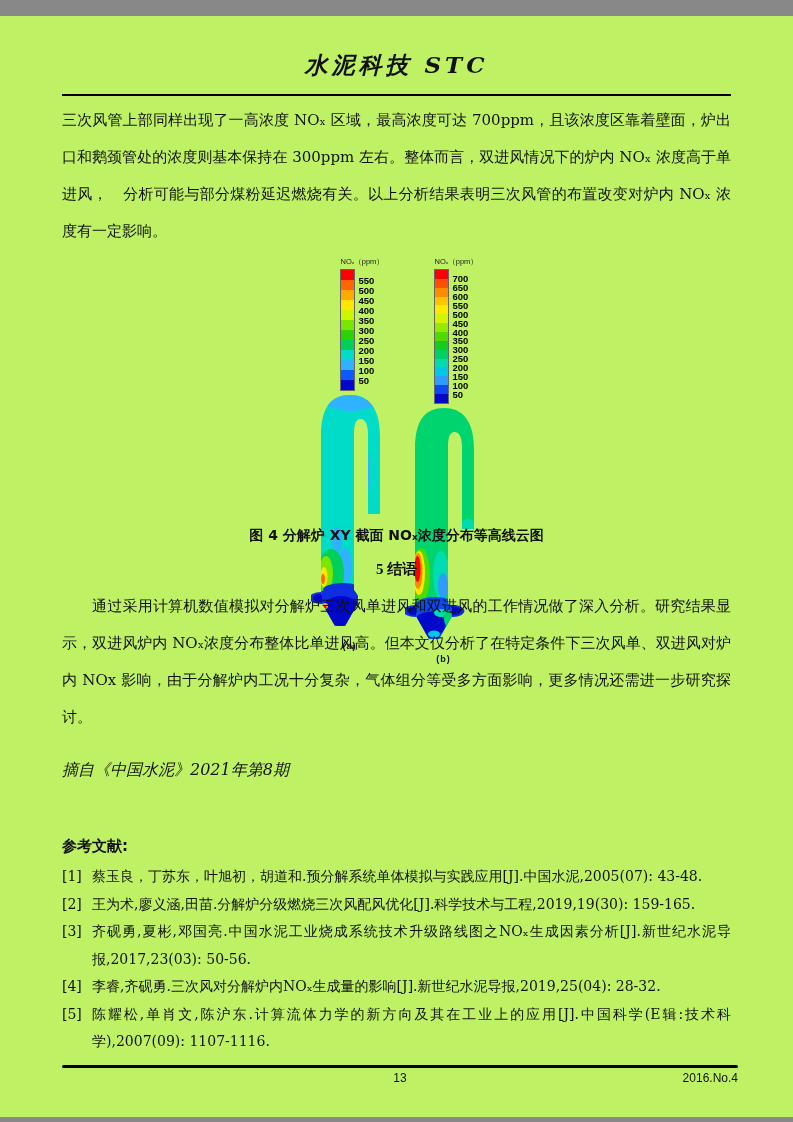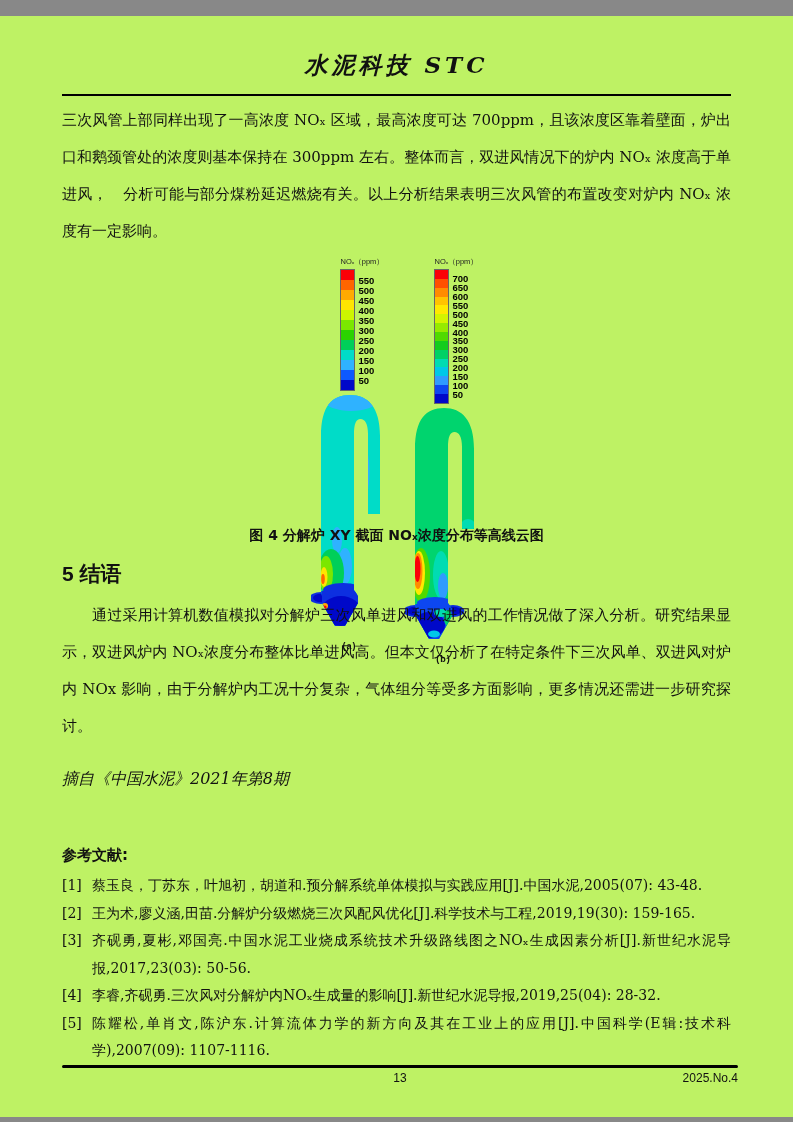--- a/index.html
+++ b/index.html
@@ -76,25 +76,26 @@
 
   .fig-caption {
     text-align:center;
     font-family:"DejaVu Sans","Liberation Sans",sans-serif;
     font-weight:700;
     font-size:14px;
     margin-top:9px;
   }
 
   .section-heading {
-    font-family:Liberation Sans, sans-serif;
-    font-weight:700;
-    font-size:21px;
+    font-family:Liberation Serif, serif;
+    font-weight:700;
+    font-size:15px;
     margin-top:15px;
     margin-bottom:9px;
+    text-align:center;
   }
 
   .source-note {
     font-style:italic;
     font-size:16px;
     margin-top:24px;
   }
 
   .ref-heading {
     font-family:"DejaVu Sans","Liberation Sans",sans-serif;
@@ -303,16 +304,16 @@
           <span class="ref-text">陈耀松,单肖文,陈沪东.计算流体力学的新方向及其在工业上的应用[J].中国科学(E辑:技术科学),2007(09): 1107-1116.</span>
         </div>
       </div>
 
   </div>
 
   <div class="footer">
     <div class="footer-rule"></div>
     <div class="footer-row">
       <span class="page-number">13</span>
-      <span class="issue-number">2025.No.4</span>
+      <span class="issue-number">2016.No.4</span>
     </div>
   </div>
 </div>
 
 </body></html>

